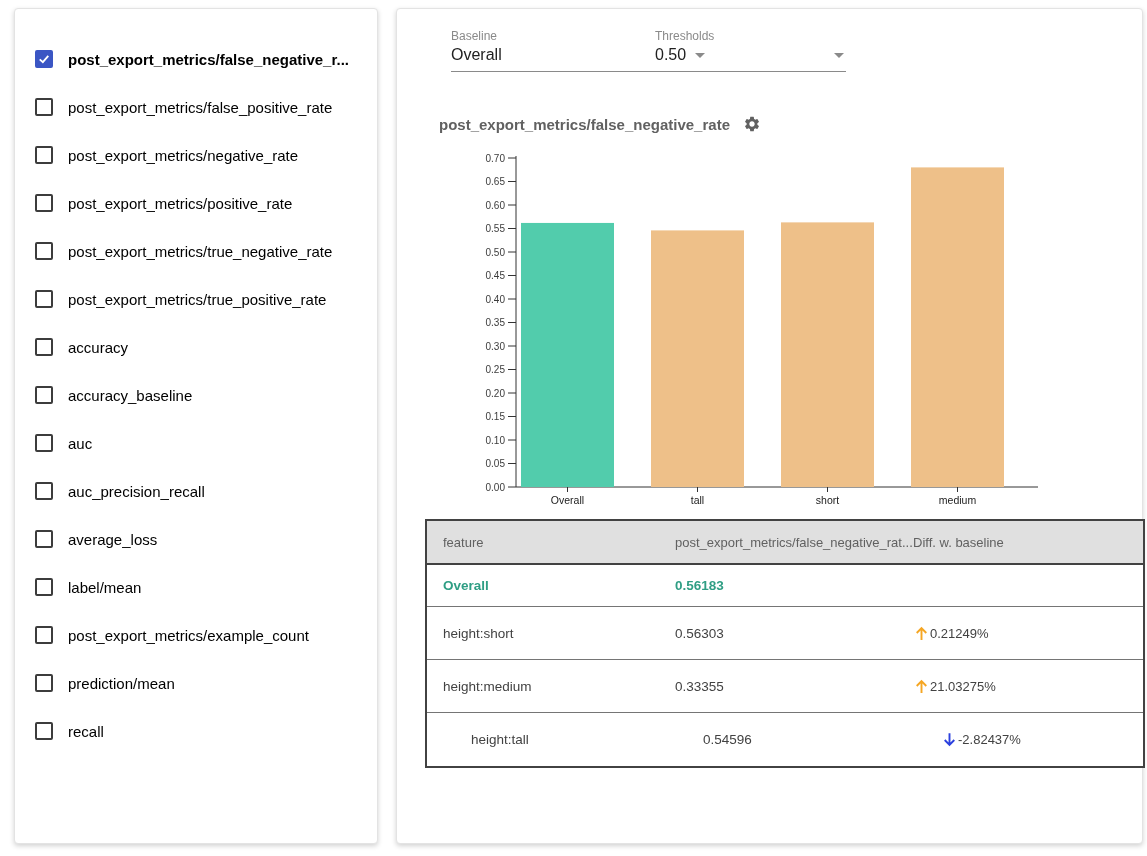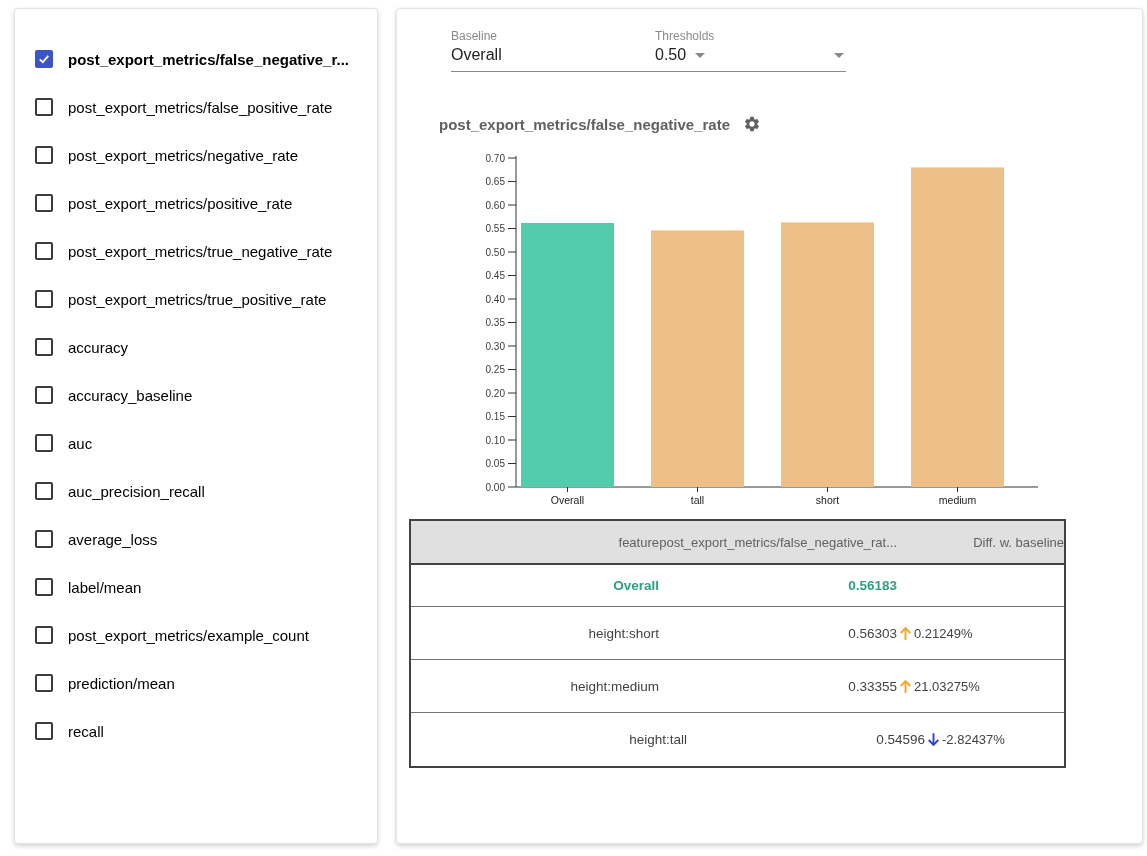--- a/index.html
+++ b/index.html
@@ -48,22 +48,22 @@
   
   .chart-title-row { position: absolute; left: 42px; top: 106px; display: flex; align-items: flex-end; }
   .chart-title { font-size: 15px; font-weight: 700; color: #616161; }
   .gear { margin-left: 13px; cursor: pointer; display: inline-flex; }
 
   
   #bar-chart { position: absolute; left: 40px; top: 142px; }
 
   
   .metric-table {
-    position: absolute; left: 12px; top: 510px; width: 657px;
-    border: 2px solid #424242; background: #fff; text-align: right;
+    position: absolute; left: 28px; top: 510px; width: 720px;
+    border: 2px solid #424242; background: #fff;
   }
   .t-row, .t-head {
     display: grid; grid-template-columns: 232px 238px 1fr;
     align-items: center; padding-left: 16px;
   }
   .t-head {
     height: 44px; background: #e0e0e0; color: #616161; font-size: 13px;
     border-bottom: 2px solid #424242;
   }
   .t-row { border-bottom: 1px solid #757575; font-size: 13.5px; color: #424242; }

